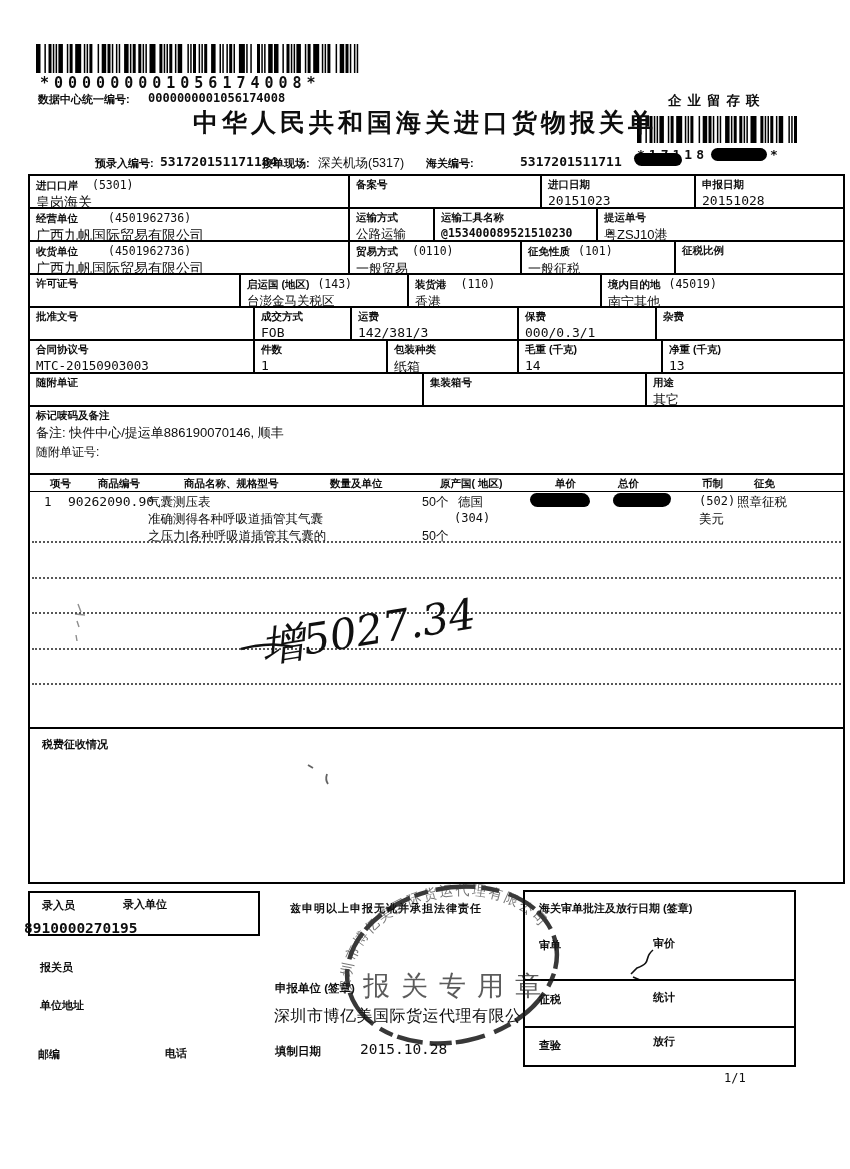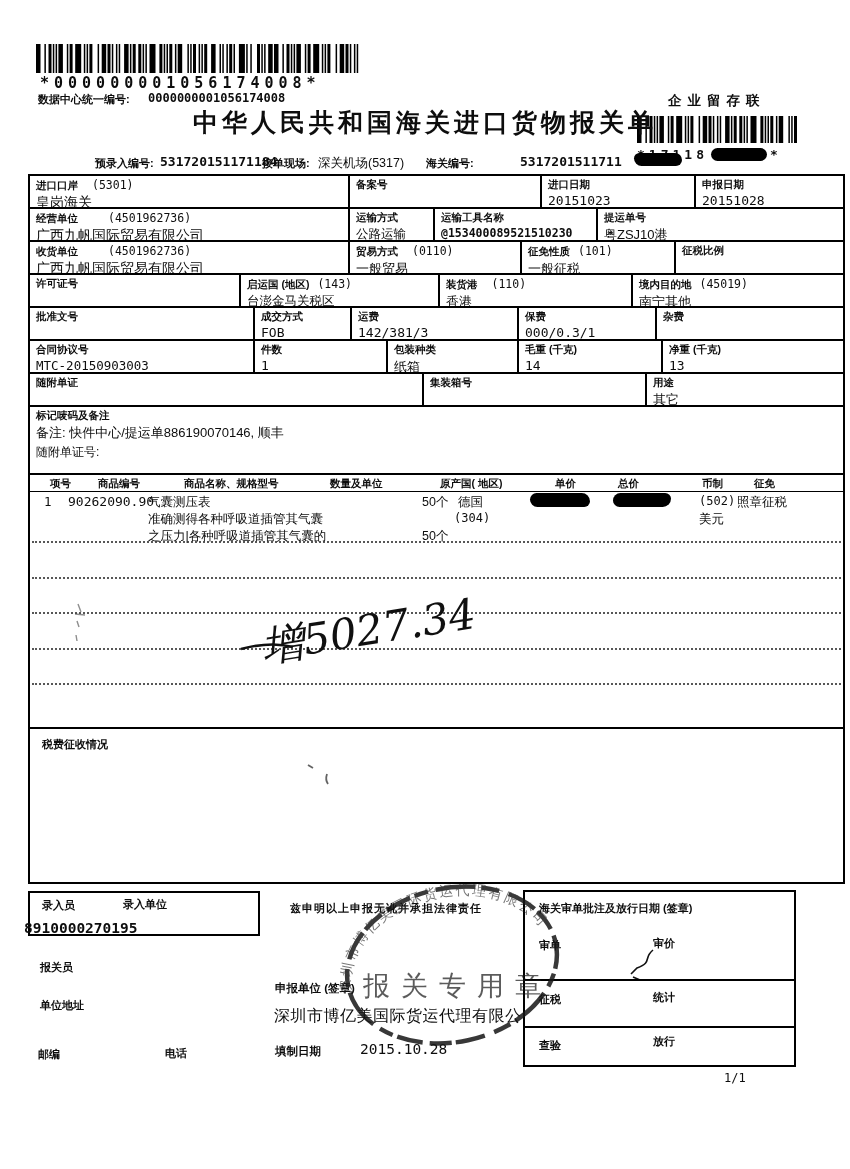--- a/index.html
+++ b/index.html
@@ -247,21 +247,21 @@
         <div class="val"></div>
       </div>
     </div>
     <div class="trow">
       <div class="cell" style="width:209px">
         <div class="lrow">
             <span class="lbl">许可证号</span>
           </div>
         <div class="val"></div>
       </div>
-      <div class="cell" style="width:199px">
+      <div class="cell" style="width:168px">
         <div class="lrow">
             <span class="lbl">启运国 (地区)</span>
             <span class="code" style="margin-left:8px">(143)</span>
           </div>
         <div class="val" style="font-size:12.5px">台澎金马关税区</div>
       </div>
       <div class="cell" style="width:193px">
         <div class="lrow">
             <span class="lbl">装货港</span>
             <span class="code">(110)</span>

